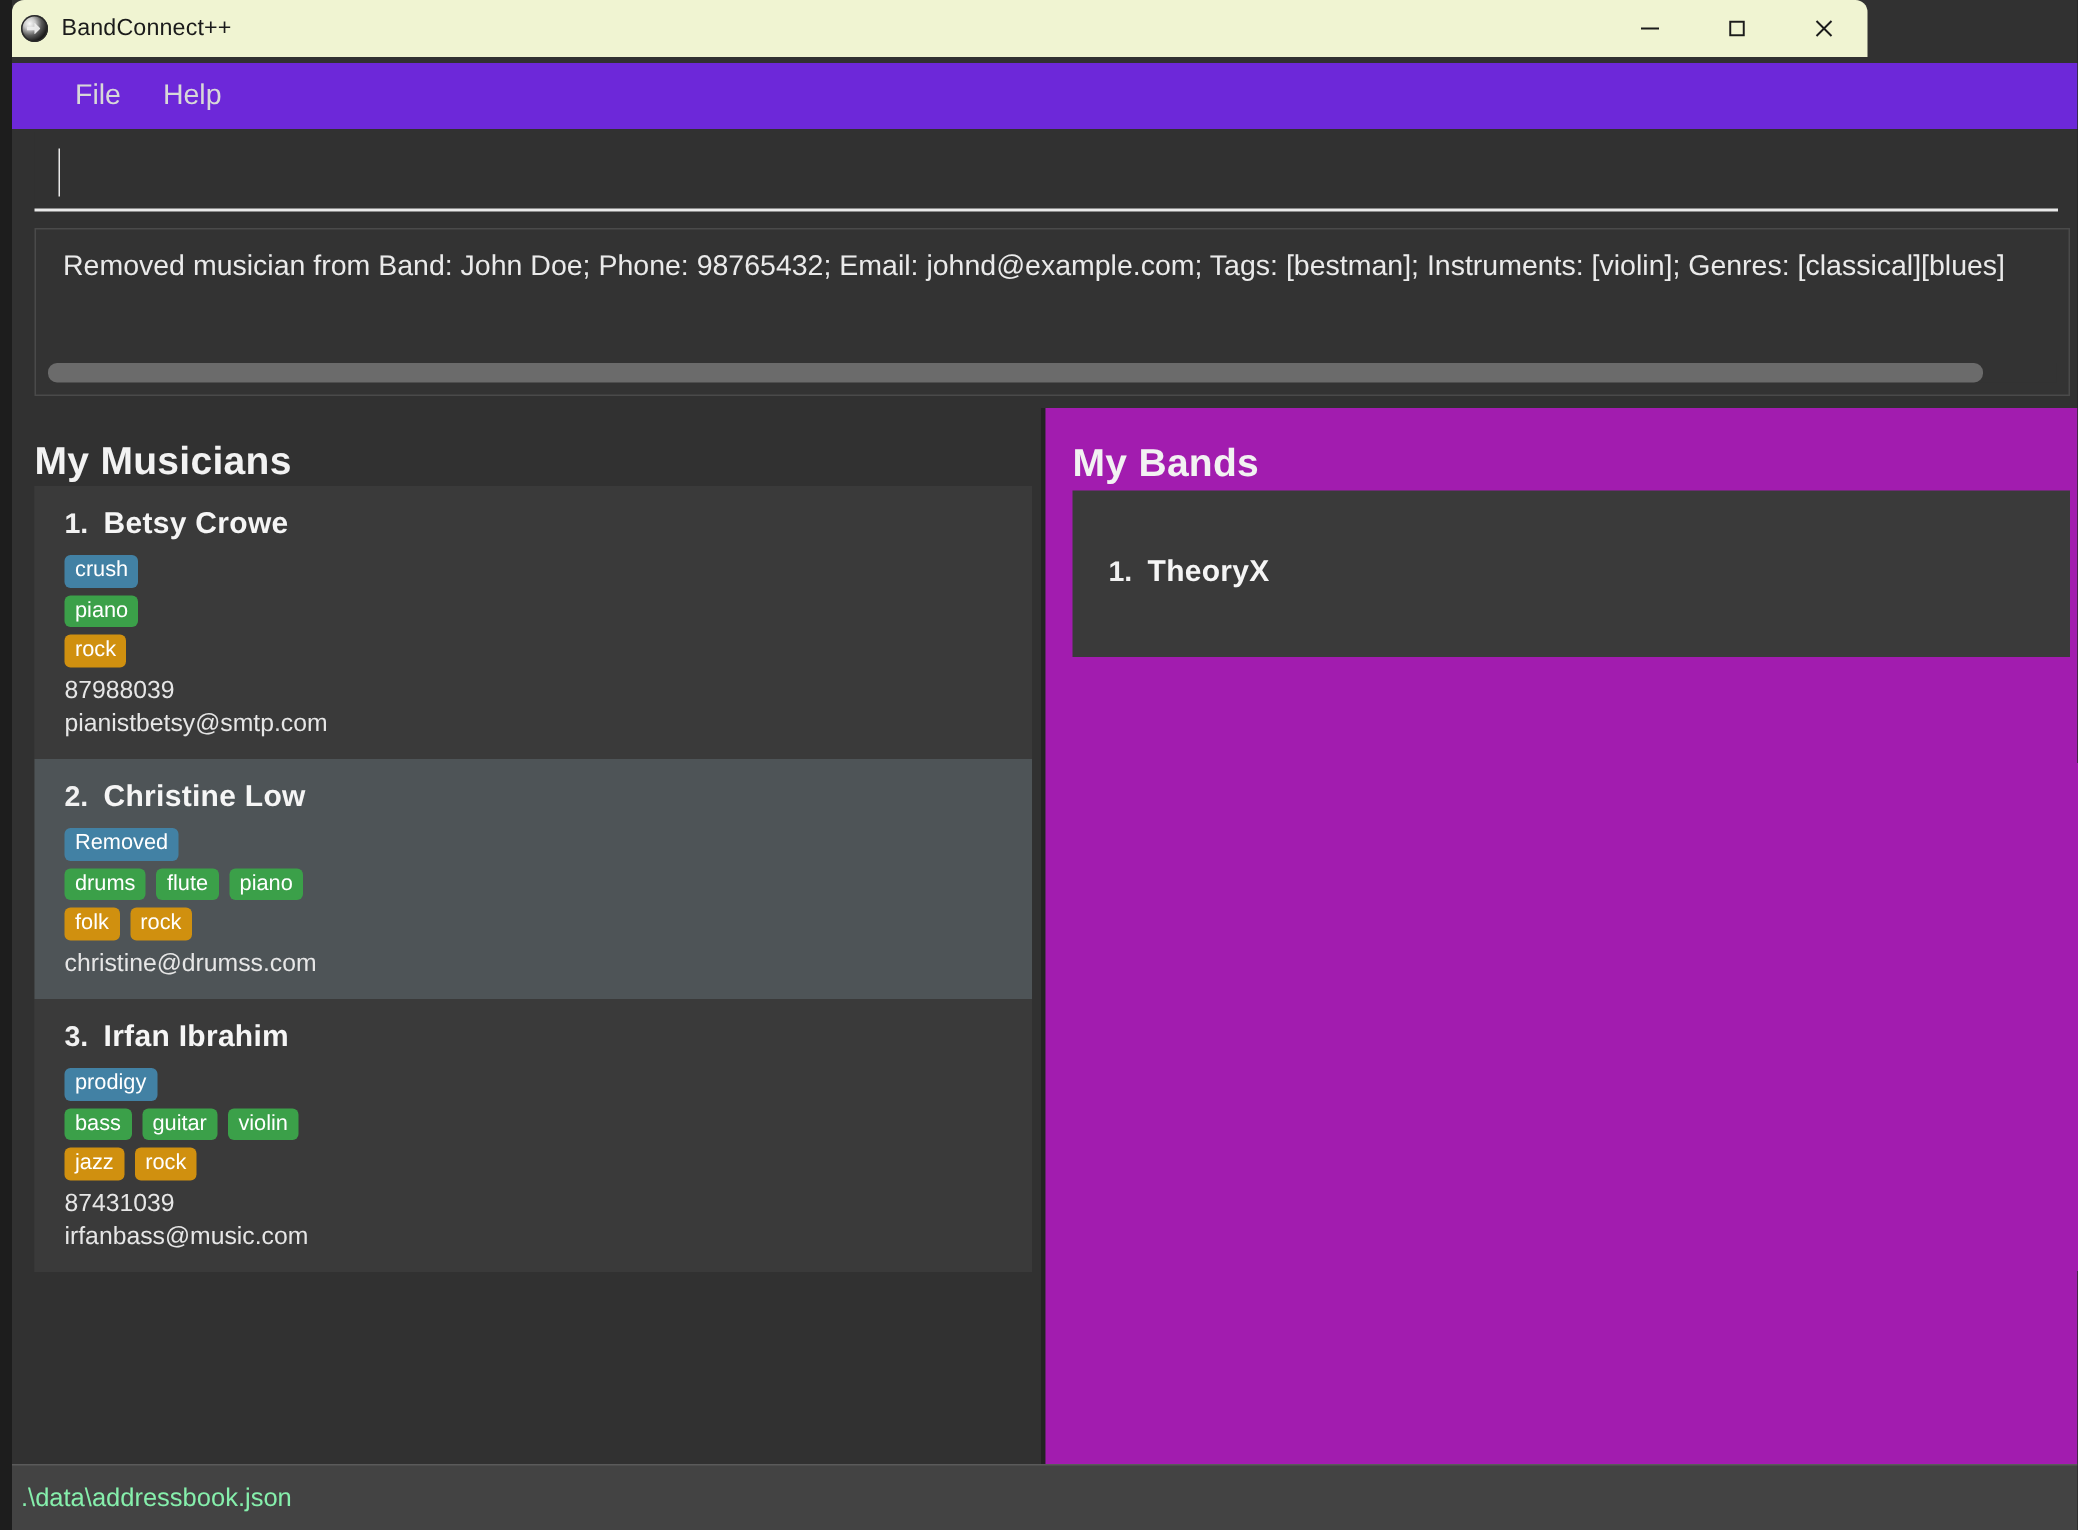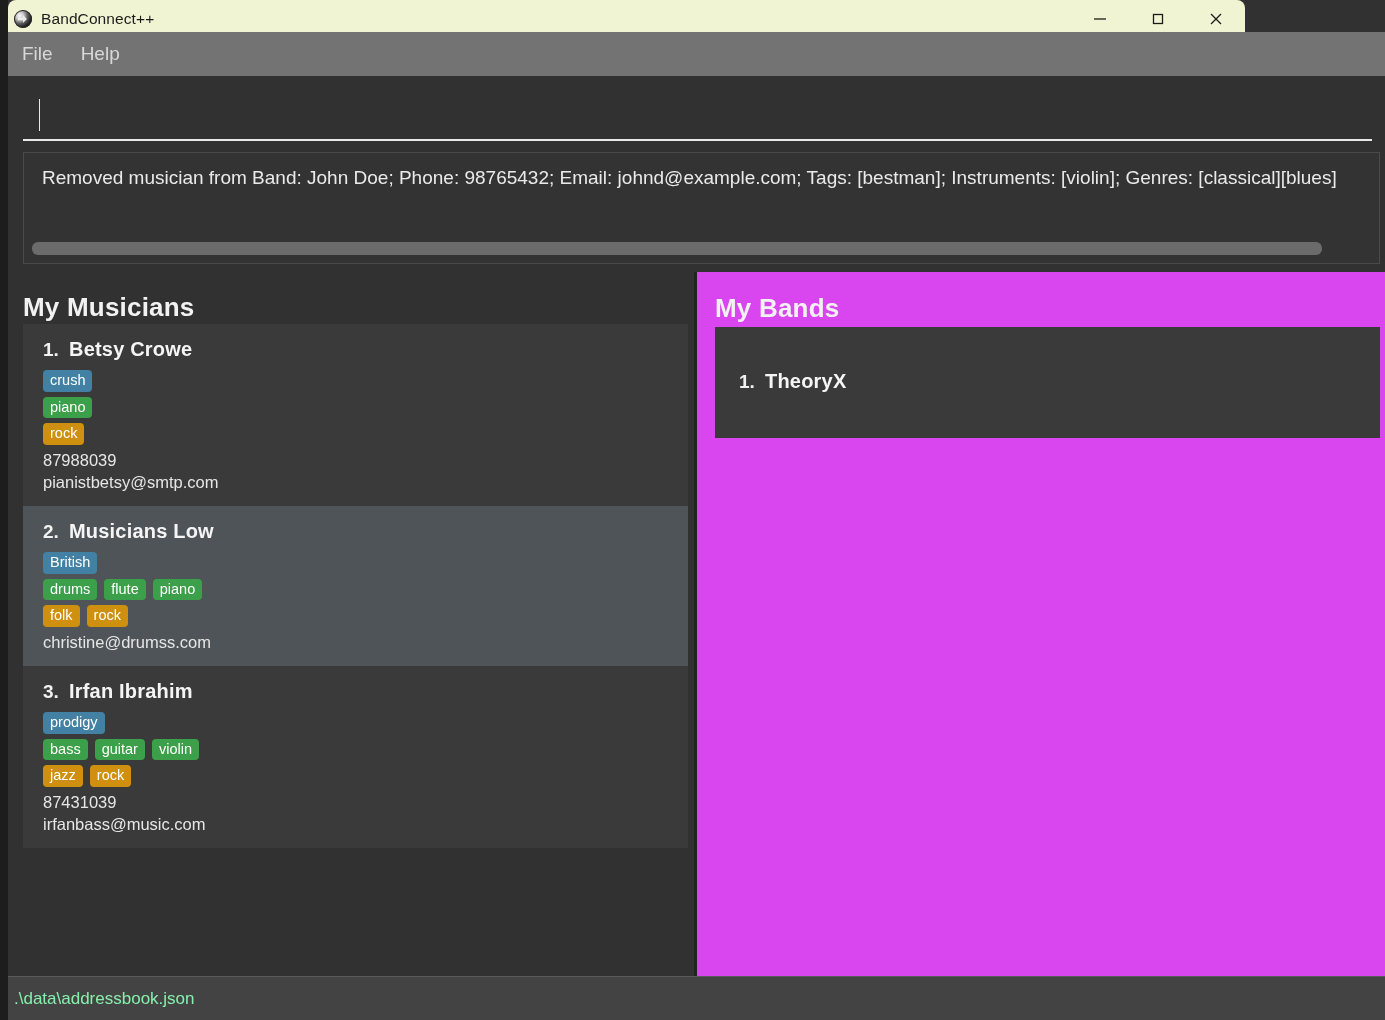--- a/index.html
+++ b/index.html
@@ -72,27 +72,27 @@
     width: 58px; height: 38px;
     display: flex;
     align-items: center;
     justify-content: center;
   }
   .win-btn svg { display: block; }
 
   
   .menubar {
     position: absolute;
-    left: 0; top: 32px;
+    left: 0; top: 42px;
     width: 1377px;
     height: 44px;
-    background: #737373;
+    background: #6d28d9;
     display: flex;
     align-items: center;
-    padding-left: 0;
+    padding-left: 28px;
     box-sizing: border-box;
   }
   .menu-item {
     color: #d8d8d8;
     font-size: 19px;
     padding: 4px 14px;
     cursor: default;
   }
 
   
@@ -181,21 +181,21 @@
     left: 686px; top: 0;
     width: 3px;
     height: 704px;
     background: #232323;
   }
   .pane-right {
     position: absolute;
     left: 689px; top: 0;
     width: 688px;
     height: 704px;
-    background: #d946ef;
+    background: #a21caf;
     box-sizing: border-box;
     padding-left: 12px;
   }
 
   .pane-title {
     color: #f2f2f2;
     font-size: 26px;
     font-weight: bold;
     letter-spacing: .2px;
   }
@@ -353,24 +353,24 @@
             </div>
             <div class="tag-row">
               <span class="tag kind-genre">rock</span>
             </div>
             <div class="entry-line">87988039</div>
             <div class="entry-line">pianistbetsy@smtp.com</div>
           </div>
           <div class="musician-card selected">
             <div class="entry-head">
               <span class="entry-index">2.</span>
-              <span class="entry-name">Musicians Low</span>
-            </div>
-            <div class="tag-row">
-              <span class="tag kind-tag">British</span>
+              <span class="entry-name">Christine Low</span>
+            </div>
+            <div class="tag-row">
+              <span class="tag kind-tag">Removed</span>
             </div>
             <div class="tag-row">
               <span class="tag kind-instrument">drums</span>
               <span class="tag kind-instrument">flute</span>
               <span class="tag kind-instrument">piano</span>
             </div>
             <div class="tag-row">
               <span class="tag kind-genre">folk</span>
               <span class="tag kind-genre">rock</span>
             </div>

